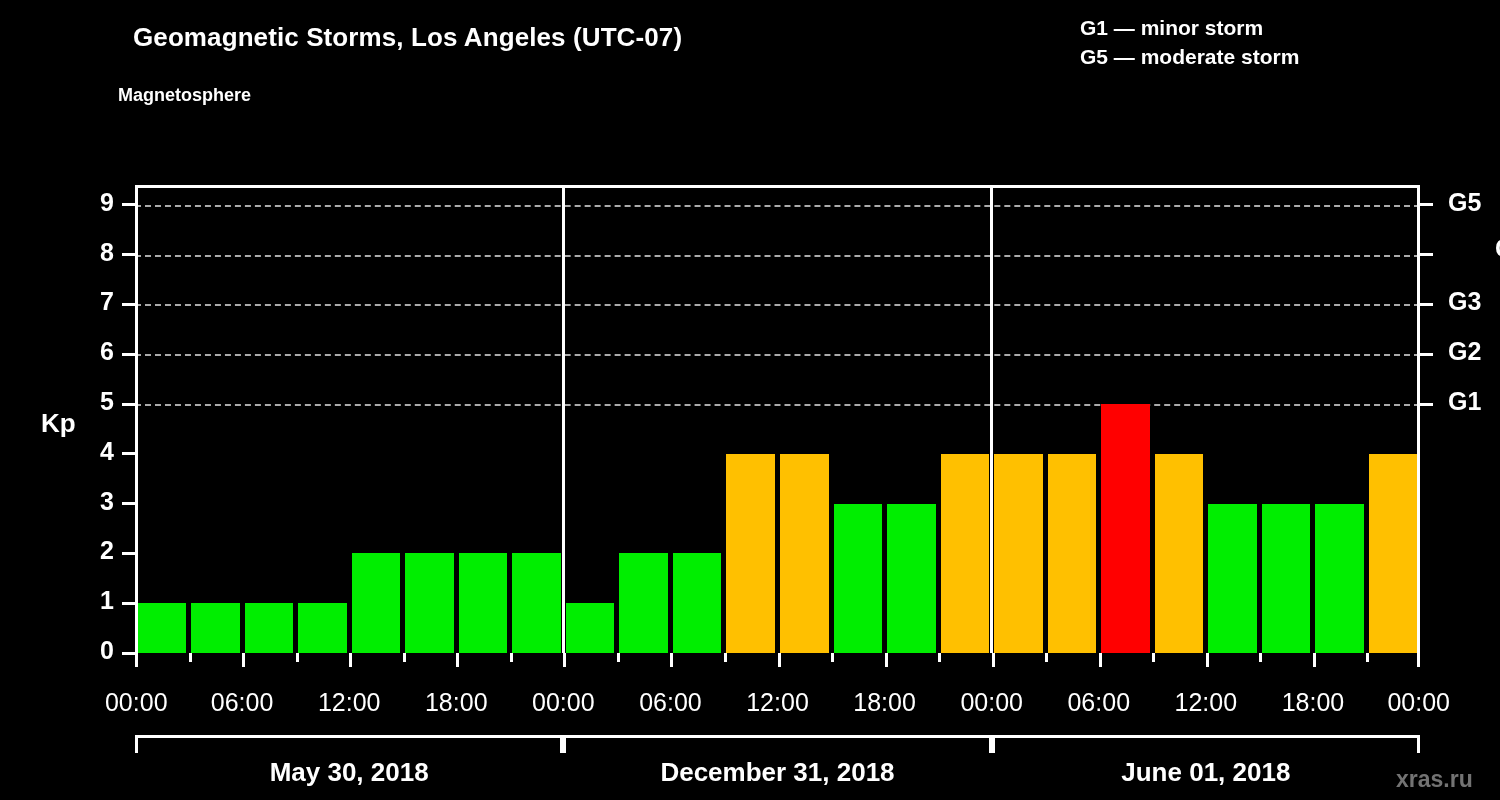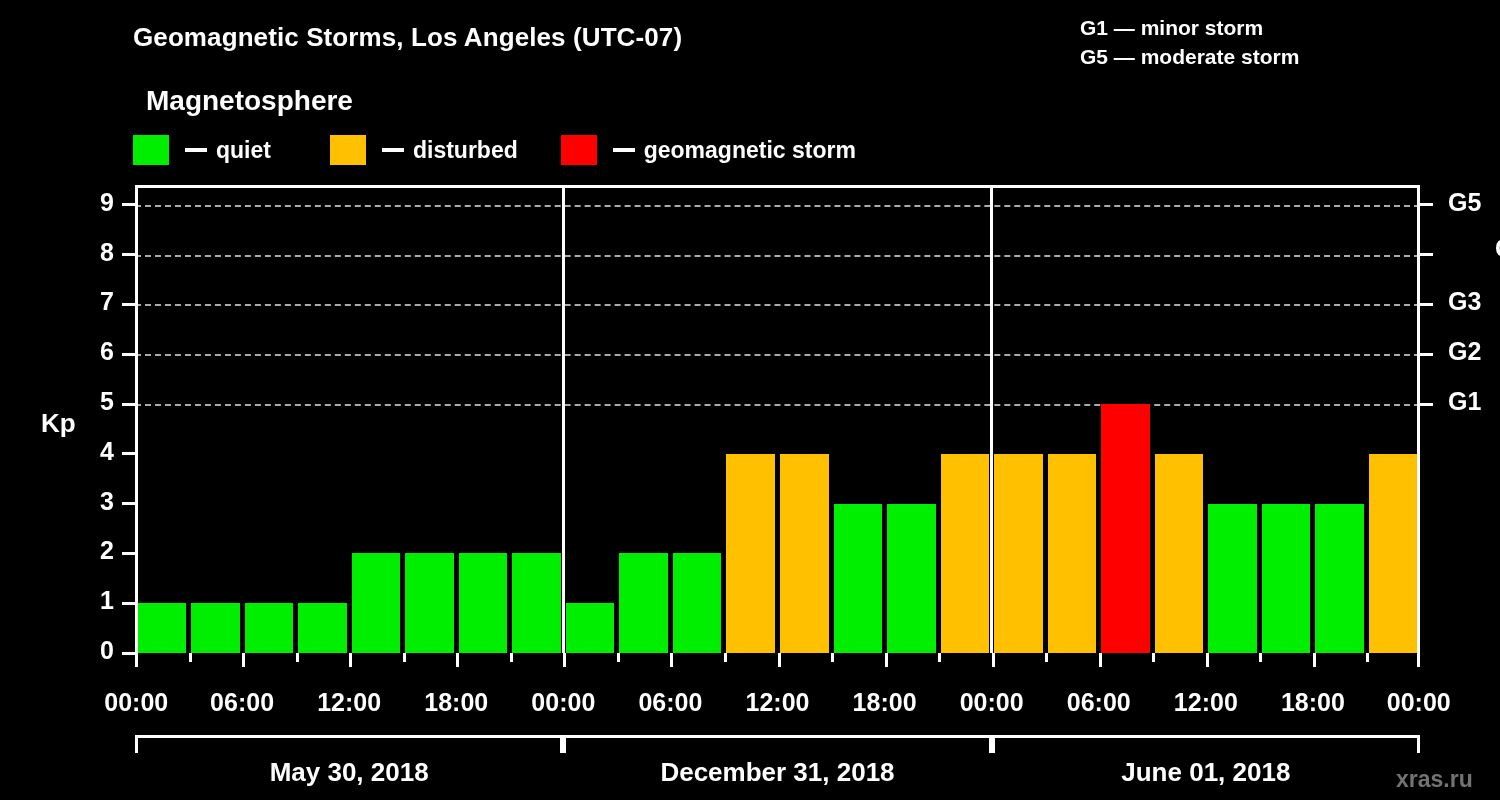--- a/index.html
+++ b/index.html
@@ -30,23 +30,23 @@
     left: 133px;
     top: 22px;
     font-size: 26px;
     font-weight: bold;
     letter-spacing: 0.1px;
     white-space: nowrap;
   }
 
   .mag-label {
     position: absolute;
-    left: 146px;
+    left: 118px;
     top: 85px;
-    font-size: 28px;
+    font-size: 18px;
     font-weight: bold;
     white-space: nowrap;
   }
 
   .legend-row {
     position: absolute;
     left: 133px;
     top: 133px;
     height: 34px;
     display: flex;
@@ -187,21 +187,21 @@
     width: 3px;
     height: 14px;
     background: #ffffff;
   }
   .xtick.minor { height: 9px; }
 
   .xlabel {
     position: absolute;
     top: 688px;
     font-size: 25px;
-    font-weight: bold;
+    font-weight: normal;
     transform: translateX(-50%);
     white-space: nowrap;
   }
 
   
   .date-bracket {
     position: absolute;
     top: 735px;
     height: 18px;
     border-left: 3px solid #ffffff;
@@ -231,39 +231,20 @@
 </style>
 </head>
 <body>
 
 <div id="root">
 
   <div class="title">Geomagnetic Storms, Los Angeles (UTC-07)</div>
 
   <div class="mag-label">Magnetosphere</div>
 
-  <div class="legend-row">
-    <div class="legend-item">
-      <span class="legend-swatch" style="background:#00ee00"></span>
-      <span class="legend-dash"></span>
-      <span class="legend-text">quiet</span>
-    </div>
-    <span class="legend-gap-a"></span>
-    <div class="legend-item">
-      <span class="legend-swatch" style="background:#ffc000"></span>
-      <span class="legend-dash"></span>
-      <span class="legend-text">disturbed</span>
-    </div>
-    <span class="legend-gap-b"></span>
-    <div class="legend-item">
-      <span class="legend-swatch" style="background:#ff0000"></span>
-      <span class="legend-dash"></span>
-      <span class="legend-text">geomagnetic storm</span>
-    </div>
-  </div>
 
   <div class="gscale">
     <div class="gscale-line">G1 — minor storm</div>
     <div class="gscale-line">G5 — moderate storm</div>
   </div>
 
   <div class="kp-axis-title">Kp</div>
 
   <div class="plot-area" id="plot-area">
       <div class="gridline" style="top: 219.064px;"></div>

